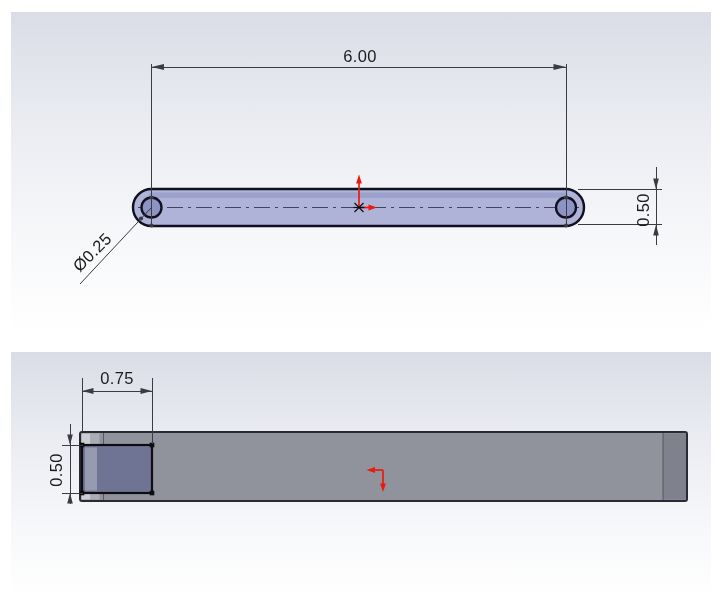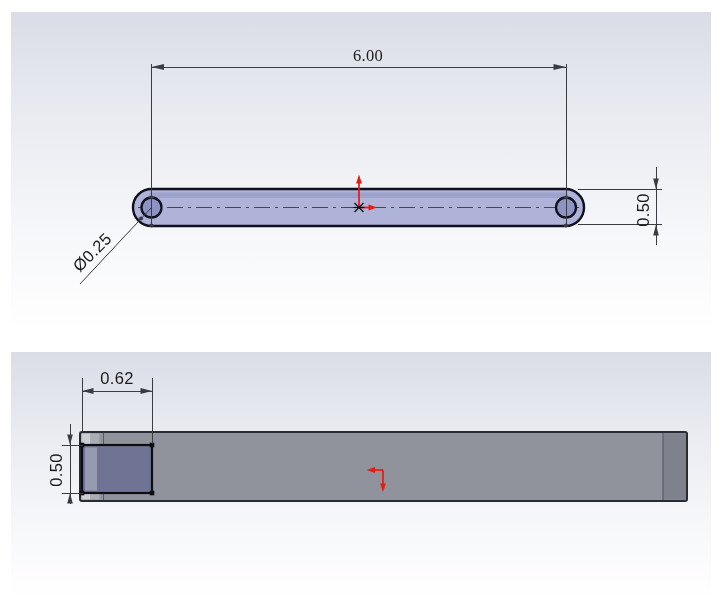--- a/index.html
+++ b/index.html
@@ -90,21 +90,21 @@
       <line class="origin" x1="348" y1="195.5" x2="359" y2="195.5"></line>
       <polygon class="origin-arrow" points="366,195.5 357.5,192.6 357.5,198.4"></polygon>
       <g class="origin-star">
         <line x1="343.5" y1="191" x2="352.5" y2="200"></line>
         <line x1="343.5" y1="200" x2="352.5" y2="191"></line>
         <line x1="342.5" y1="195.5" x2="353.5" y2="195.5"></line>
       </g>
     </g>
   </svg>
 
-  <span class="dim-text" style="left:332px;top:35px;width:50px;font-family:Liberation Serif, serif;">6.00</span>
+  <span class="dim-text" style="left:324px;top:35px;width:50px;">6.00</span>
   <span class="dim-text rot90" style="left:610px;top:189px;width:44px;">0.50</span>
   <span class="dim-text rot45" style="left:52px;top:231px;width:58px;">Ø0.25</span>
 </div>
 
 <div class="viewport" id="side-viewport">
   <svg width="700" height="246" viewBox="0 0 700 246">
 
     <g>
       <rect class="side-body" x="69" y="80" width="607" height="69" rx="2"></rect>
       <rect class="side-band-light" x="70.5" y="81.5" width="9" height="66"></rect>
@@ -140,15 +140,15 @@
     </g>
 
     <g>
       <line class="origin" x1="372" y1="118" x2="362" y2="118"></line>
       <polygon class="origin-arrow" points="355.5,118 364,115.1 364,120.9"></polygon>
       <line class="origin" x1="372" y1="118" x2="372" y2="133"></line>
       <polygon class="origin-arrow" points="372,140 369.1,131.5 374.9,131.5"></polygon>
     </g>
   </svg>
 
-  <span class="dim-text" style="left:81px;top:17px;width:50px;">0.62</span>
+  <span class="dim-text" style="left:81px;top:17px;width:50px;">0.75</span>
   <span class="dim-text rot90" style="left:23px;top:109px;width:44px;">0.50</span>
 </div>
 
 </body></html>

